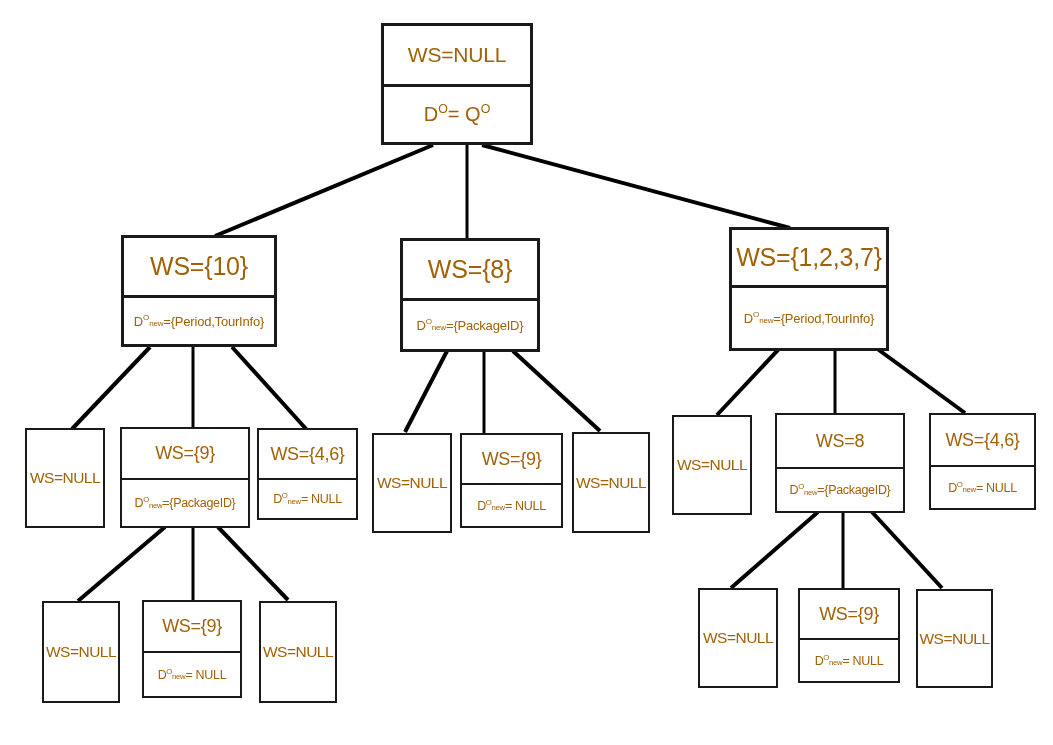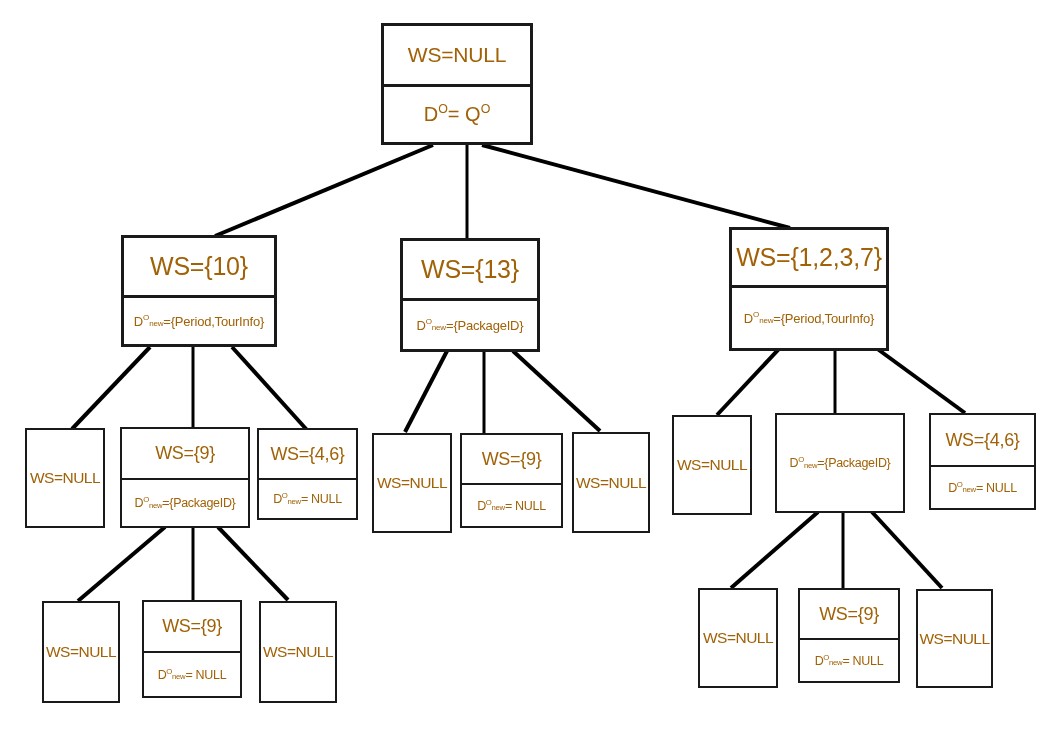--- a/index.html
+++ b/index.html
@@ -94,21 +94,21 @@
     <div class="cell bottom d-md">
         <span>D</span>
         <span class="sup">O</span>
         <span class="sub">new</span>
         <span>={Period,TourInfo}</span>
       </div>
   </div>
 
   <div class="node heavy" style="left:400px;top:238px;width:140px;height:114px">
     <div class="cell top ws-lg" style="height:57px">
-        <span>WS={13}</span>
+        <span>WS={8}</span>
       </div>
     <div class="cell bottom d-md">
         <span>D</span>
         <span class="sup">O</span>
         <span class="sub">new</span>
         <span>={PackageID}</span>
       </div>
   </div>
 
   <div class="node heavy" style="left:729px;top:227px;width:160px;height:124px">
@@ -177,20 +177,23 @@
       </div>
   </div>
 
   <div class="node" style="left:672px;top:415px;width:80px;height:100px">
     <div class="leafcell">
         <span>WS=NULL</span>
       </div>
   </div>
 
   <div class="node" style="left:775px;top:413px;width:130px;height:100px">
+    <div class="cell top ws-md" style="height:52px">
+        <span>WS=8</span>
+      </div>
     <div class="cell bottom d-sm">
         <span>D</span>
         <span class="sup">O</span>
         <span class="sub">new</span>
         <span>={PackageID}</span>
       </div>
   </div>
 
   <div class="node" style="left:929px;top:413px;width:107px;height:97px">
     <div class="cell top ws-md" style="height:50px">

